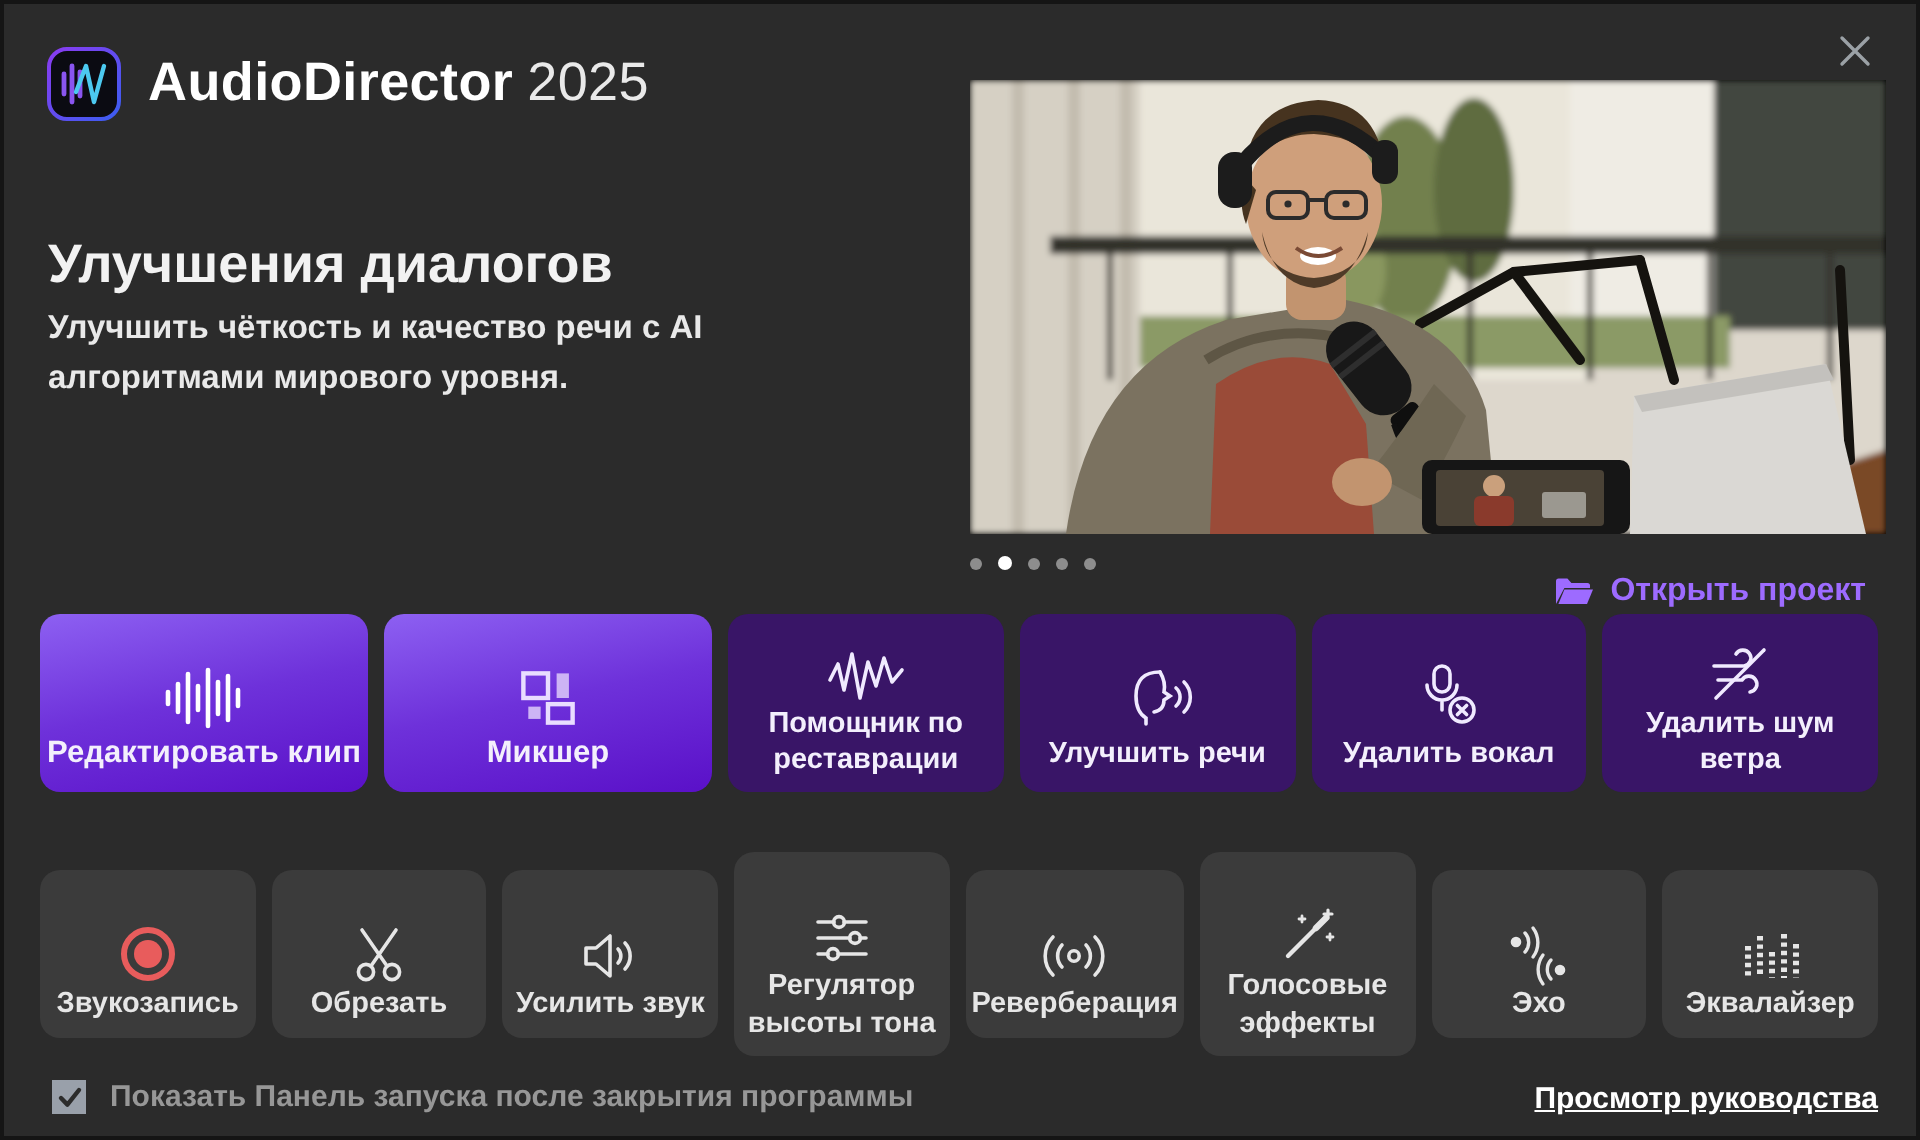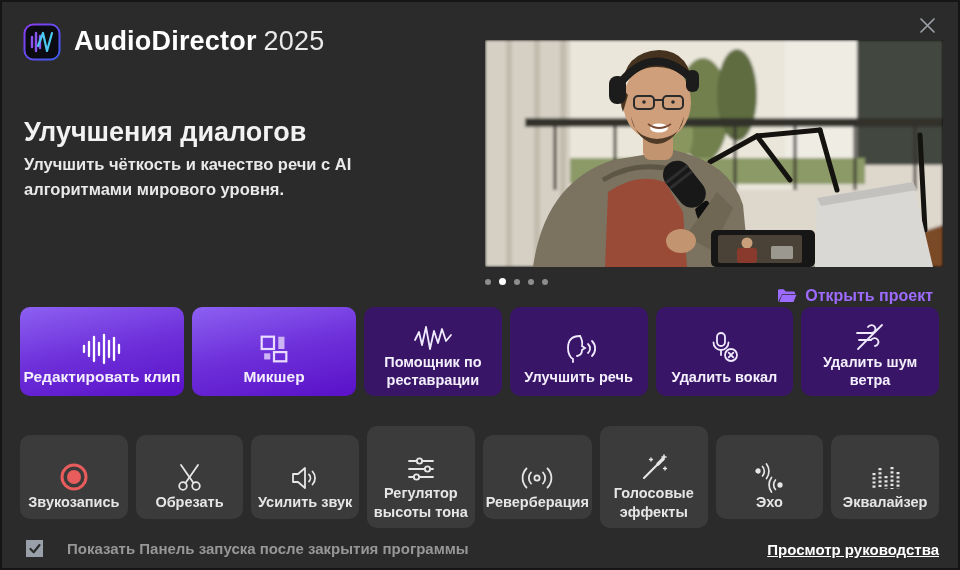--- a/index.html
+++ b/index.html
@@ -44,21 +44,21 @@
     flex:1; display:flex; align-items:center; justify-content:center; text-align:center;
     font-weight:700; font-size:14.5px; line-height:1.25; padding:0 3px 7px; color:#f3effc;
   }
   .tile.wide { flex:0 0 164px; }
   .tile.wide .label { font-size:15.5px; }
   .tile.hl { background:linear-gradient(168deg,#8d60f2 0%,#6e31da 48%,#5a10c8 100%); }
   .tile.darkpurple { background:#391567; }
   .tile.gray { background:#3b3b3b; }
   .tile.gray .label { color:#e6e6e6; }
   
-  .chk-row { position:absolute; left:24px; top:538px; display:flex; align-items:center; gap:24px; cursor:pointer; }
+  .chk-row { position:absolute; left:24px; top:538px; display:flex; align-items:center; gap:12px; cursor:pointer; }
   .chk-box { width:17px; height:17px; background:#99a0aa; display:flex; align-items:center; justify-content:center; }
   .chk-label { font-size:15px; font-weight:700; color:#979797; }
   .guide-link {
     position:absolute; right:19px; top:539px; font-size:15px; font-weight:700;
     color:#ffffff; text-decoration:underline; cursor:pointer;
   }
   svg { overflow:visible; }
 </style>
 </head>
 <body>
@@ -235,21 +235,21 @@
       <span class="ic">
         <svg width="34" height="32" viewBox="0 0 34 32">
           <g fill="none" stroke="#f0eaff" stroke-width="1.8" stroke-linecap="round">
             <path d="M18 3 Q6 3 6 15 Q6 23 11 26 L11 29"></path>
             <path d="M18 3 Q21 8 20 13 L23 15 L20 17 Q20 22 15 23"></path>
             <path d="M26 11 a6 6 0 0 1 0 9"></path>
             <path d="M30 8 a10.5 10.5 0 0 1 0 15"></path>
           </g>
         </svg>
       </span>
-      <span class="label">Улучшить речь</span>
+      <span class="label">Улучшить речи</span>
     </button>
 
 
     <button class="tile darkpurple">
       <span class="ic">
         <svg width="34" height="34" viewBox="0 0 34 34">
           <g fill="none" stroke="#f0eaff" stroke-width="1.8" stroke-linecap="round">
             <rect x="10" y="2" width="8" height="13" rx="4"></rect>
             <path d="M6.5 11.5 a7.5 7.5 0 0 0 15 0"></path>
             <line x1="14" y1="20" x2="14" y2="24"></line>

